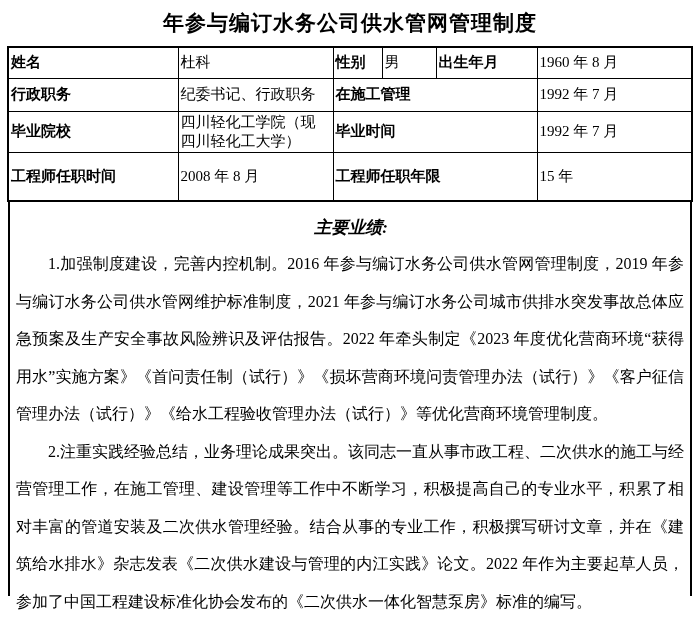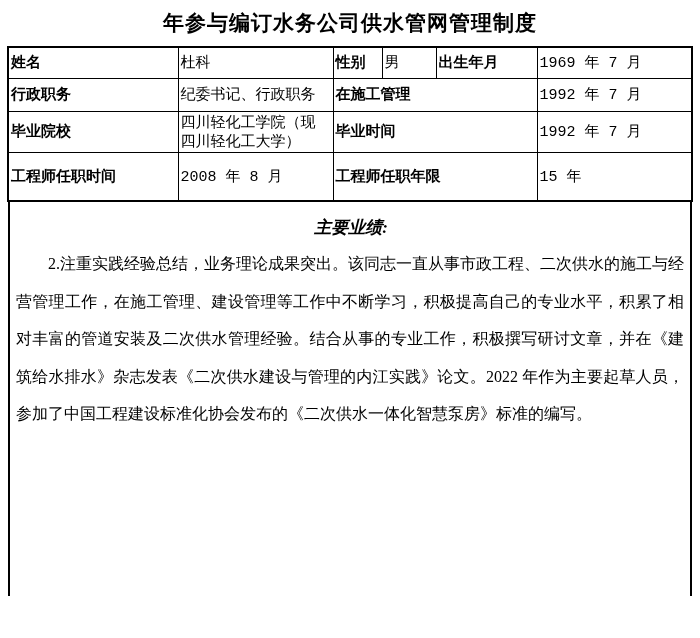--- a/index.html
+++ b/index.html
@@ -33,21 +33,21 @@
     white-space:pre-line;
     overflow:hidden;
   }
   td.lbl {
     font-weight:bold;
     font-size:15px;
     font-family:"Liberation Sans", sans-serif;
   }
   td.val {
     font-size:15px;
-    font-family:Liberation Mono, monospace;
+    font-family:Liberation Serif, serif;
   }
   .achievements {
     width:668px;
     margin:0 8px;
     border-left:2px solid #000;
     border-right:2px solid #000;
     height:390px;
     padding:4px 6px 0 6px;
     box-sizing:content-box;
   }
@@ -84,21 +84,21 @@
         <col style="width:101px">
         <col style="width:155px">
     </colgroup>
     <tbody>
         <tr style="height:31px">
       <td class="lbl">姓名</td>
       <td class="val">杜科</td>
       <td class="lbl">性别</td>
       <td class="val">男</td>
       <td class="lbl">出生年月</td>
-      <td class="val">1969 年 7 月</td>
+      <td class="val">1960 年 8 月</td>
     </tr>
     <tr style="height:33px">
       <td class="lbl">行政职务</td>
       <td class="val">纪委书记、行政职务</td>
       <td class="lbl" colspan="3">在施工管理</td>
       <td class="val">1992 年 7 月</td>
     </tr>
     <tr style="height:39px">
       <td class="lbl">毕业院校</td>
       <td class="val">四川轻化工学院（现
@@ -110,16 +110,17 @@
       <td class="lbl">工程师任职时间</td>
       <td class="val">2008 年 8 月</td>
       <td class="lbl" colspan="3">工程师任职年限</td>
       <td class="val">15 年</td>
     </tr>
   </tbody>
     </table>
 
   <div class="achievements">
     <div class="ach-heading">主要业绩:</div>
+    <p class="ach-p">1.加强制度建设，完善内控机制。2016 年参与编订水务公司供水管网管理制度，2019 年参与编订水务公司供水管网维护标准制度，2021 年参与编订水务公司城市供排水突发事故总体应急预案及生产安全事故风险辨识及评估报告。2022 年牵头制定《2023 年度优化营商环境“获得用水”实施方案》《首问责任制（试行）》《损坏营商环境问责管理办法（试行）》《客户征信管理办法（试行）》《给水工程验收管理办法（试行）》等优化营商环境管理制度。</p>
     <p class="ach-p">2.注重实践经验总结，业务理论成果突出。该同志一直从事市政工程、二次供水的施工与经营管理工作，在施工管理、建设管理等工作中不断学习，积极提高自己的专业水平，积累了相对丰富的管道安装及二次供水管理经验。结合从事的专业工作，积极撰写研讨文章，并在《建筑给水排水》杂志发表《二次供水建设与管理的内江实践》论文。2022 年作为主要起草人员，参加了中国工程建设标准化协会发布的《二次供水一体化智慧泵房》标准的编写。</p>
   </div>
 
 </div>
 
 </body></html>

